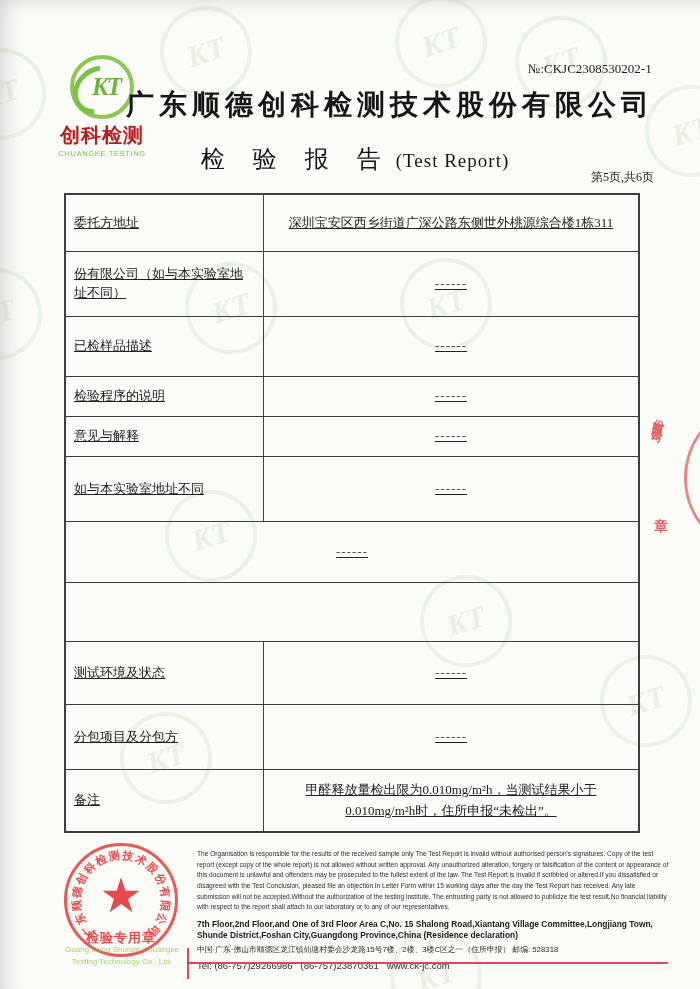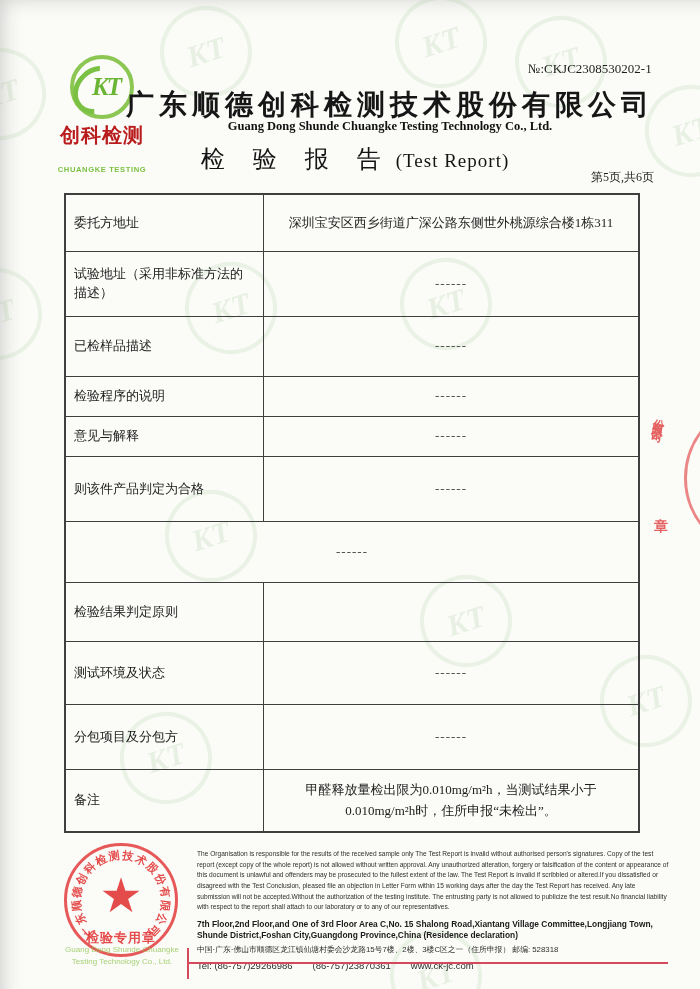--- a/index.html
+++ b/index.html
@@ -15,33 +15,33 @@
 
   
   .logo{position:absolute;left:36px;top:55px;width:132px;text-align:center;}
   .logo-circle{position:relative;margin:0 auto;width:56px;height:56px;border:4px solid #8cc653;border-radius:50%;
       display:flex;align-items:center;justify-content:center;background:#fbfbf8;}
   .logo-circle::before{content:'';position:absolute;left:1px;top:5px;width:34px;height:42px;
       border:5px solid #7bc143;border-radius:50%;border-top-color:transparent;border-right-color:transparent;
       transform:rotate(45deg);}
   .logo-kt{font:italic 800 25px "Liberation Serif",serif;color:#6ab534;letter-spacing:-2px;margin-left:8px;}
   .logo-cn{margin-top:3px;font-size:20px;font-weight:bold;color:#b91c1c;letter-spacing:1px;}
-  .logo-en{font-size:7.6px;font-weight:bold;color:#7bc143;letter-spacing:.6px;margin-top:16px;}
+  .logo-en{font-size:7.6px;font-weight:normal;color:#7bc143;letter-spacing:.6px;}
 
   .report-no{position:absolute;left:528px;top:61px;font-size:13px;color:#1d1d1d;}
   .company-cn{position:absolute;left:110px;top:86px;width:560px;text-align:center;font-size:28px;font-weight:600;
       letter-spacing:5px;color:#161616;white-space:nowrap;}
   .company-en{position:absolute;left:110px;top:119px;width:560px;text-align:center;font-size:12.5px;font-weight:bold;color:#111;}
   .report-title{position:absolute;left:95px;top:143px;width:520px;text-align:center;white-space:nowrap;color:#141414;}
   .report-title .cn{font-size:24px;letter-spacing:11px;font-weight:500;}
   .report-title .en{font-size:19px;letter-spacing:1px;}
   .page-info{position:absolute;right:46px;top:169px;font-size:12px;color:#1d1d1d;}
 
   
-  .table{position:absolute;left:64px;top:193px;width:576px;border:2px solid #3f3f3f;box-sizing:border-box;}
+  .table{position:absolute;left:64px;top:193px;width:576px;border:2px solid #3f3f3f;box-sizing:border-box;text-decoration:underline;}
   .trow{display:flex;border-bottom:1.5px solid #3f3f3f;box-sizing:border-box;}
   .trow:last-child{border-bottom:none;}
   .trow:nth-child(1){height:57px}.trow:nth-child(2){height:65px}.trow:nth-child(3){height:60px}
   .trow:nth-child(4){height:40px}.trow:nth-child(5){height:40px}.trow:nth-child(6){height:65px}
   .trow:nth-child(7){height:61px}.trow:nth-child(8){height:59px}.trow:nth-child(9){height:63px}
   .trow:nth-child(10){height:65px}.trow:nth-child(11){height:61px}
   .tlabel{width:198px;box-sizing:border-box;border-right:1.5px solid #3f3f3f;display:flex;align-items:center;
       padding:2px 8px;font-size:13px;line-height:1.45;color:#1c1c1c;}
   .tvalue{flex:1;display:flex;align-items:center;justify-content:center;text-align:center;
       font-size:13px;line-height:1.55;padding:2px 12px;color:#1c1c1c;}
@@ -64,21 +64,21 @@
   .ring-ch{position:absolute;left:50%;top:50%;width:14px;height:14px;margin:-7px;display:flex;align-items:center;
       justify-content:center;font-size:11px;font-weight:bold;color:rgba(226,60,60,.92);}
   .stamp-en{position:absolute;left:34px;top:944px;width:176px;text-align:center;font-size:8px;font-weight:normal;
       color:rgba(139,195,74,.75);line-height:1.45;}
 
   
   .footer{position:absolute;left:197px;top:849px;width:473px;}
   .disclaimer{font-size:6.6px;line-height:1.62;color:#2e2e2e;text-align:left;}
   .addr-en{margin-top:6px;font-size:8.4px;font-weight:bold;line-height:1.35;color:#1b1b1b;}
   .addr-cn{margin-top:2px;font-size:7.8px;color:#2e2e2e;}
-  .telrow{margin-top:5px;font-size:9.5px;color:#2e2e2e;display:flex;gap:20px;}
+  .telrow{margin-top:5px;font-size:9.5px;color:#2e2e2e;display:flex;gap:8px;}
   .rule-h{position:absolute;left:188px;top:962px;width:480px;height:2px;background:#d4495c;}
   .rule-v{position:absolute;left:187px;top:948px;width:2px;height:31px;background:#d4495c;}
 </style>
 </head>
 <body>
 
 <div class="page serif">
 
   <div class="wm" style="left:160px;top:6px">
       <span>KT</span>
@@ -123,57 +123,55 @@
   <div class="logo">
     <div class="logo-circle">
       <span class="logo-kt">KT</span>
     </div>
     <div class="logo-cn">创科检测</div>
     <div class="logo-en" style="font-family:'Liberation Sans',sans-serif;">CHUANGKE TESTING</div>
   </div>
 
   <div class="report-no">№:CKJC2308530202-1</div>
   <div class="company-cn">广东顺德创科检测技术股份有限公司</div>
-  <div class="company-en">Guang Dong Shunde Chuangke Testing Technology Co., Ltd.</div>
   <div class="report-title">
     <span class="cn">检 验 报 告</span>
     <span class="en">(Test Report)</span>
   </div>
   <div class="page-info">第5页,共6页</div>
 
   <div class="table">
     <div class="trow">
       <div class="tlabel">委托方地址</div>
       <div class="tvalue">深圳宝安区西乡街道广深公路东侧世外桃源综合楼1栋311</div>
     </div>
     <div class="trow">
-      <div class="tlabel">试验地址（采用非标准方法的描述）</div>
+      <div class="tlabel">份有限公司（如与本实验室地址不同）</div>
       <div class="tvalue dash">------</div>
     </div>
     <div class="trow">
       <div class="tlabel">已检样品描述</div>
       <div class="tvalue dash">------</div>
     </div>
     <div class="trow">
       <div class="tlabel">检验程序的说明</div>
       <div class="tvalue dash">------</div>
     </div>
     <div class="trow">
       <div class="tlabel">意见与解释</div>
       <div class="tvalue dash">------</div>
     </div>
     <div class="trow">
-      <div class="tlabel">则该件产品判定为合格</div>
-      <div class="tvalue dash">------</div>
-    </div>
-    <div class="trow">
-      <div class="tvalue dash">------</div>
-    </div>
-    <div class="trow">
-      <div class="tlabel">检验结果判定原则</div>
+      <div class="tlabel">如与本实验室地址不同</div>
+      <div class="tvalue dash">------</div>
+    </div>
+    <div class="trow">
+      <div class="tvalue dash">------</div>
+    </div>
+    <div class="trow">
     </div>
     <div class="trow">
       <div class="tlabel">测试环境及状态</div>
       <div class="tvalue dash">------</div>
     </div>
     <div class="trow">
       <div class="tlabel">分包项目及分包方</div>
       <div class="tvalue dash">------</div>
     </div>
     <div class="trow">

